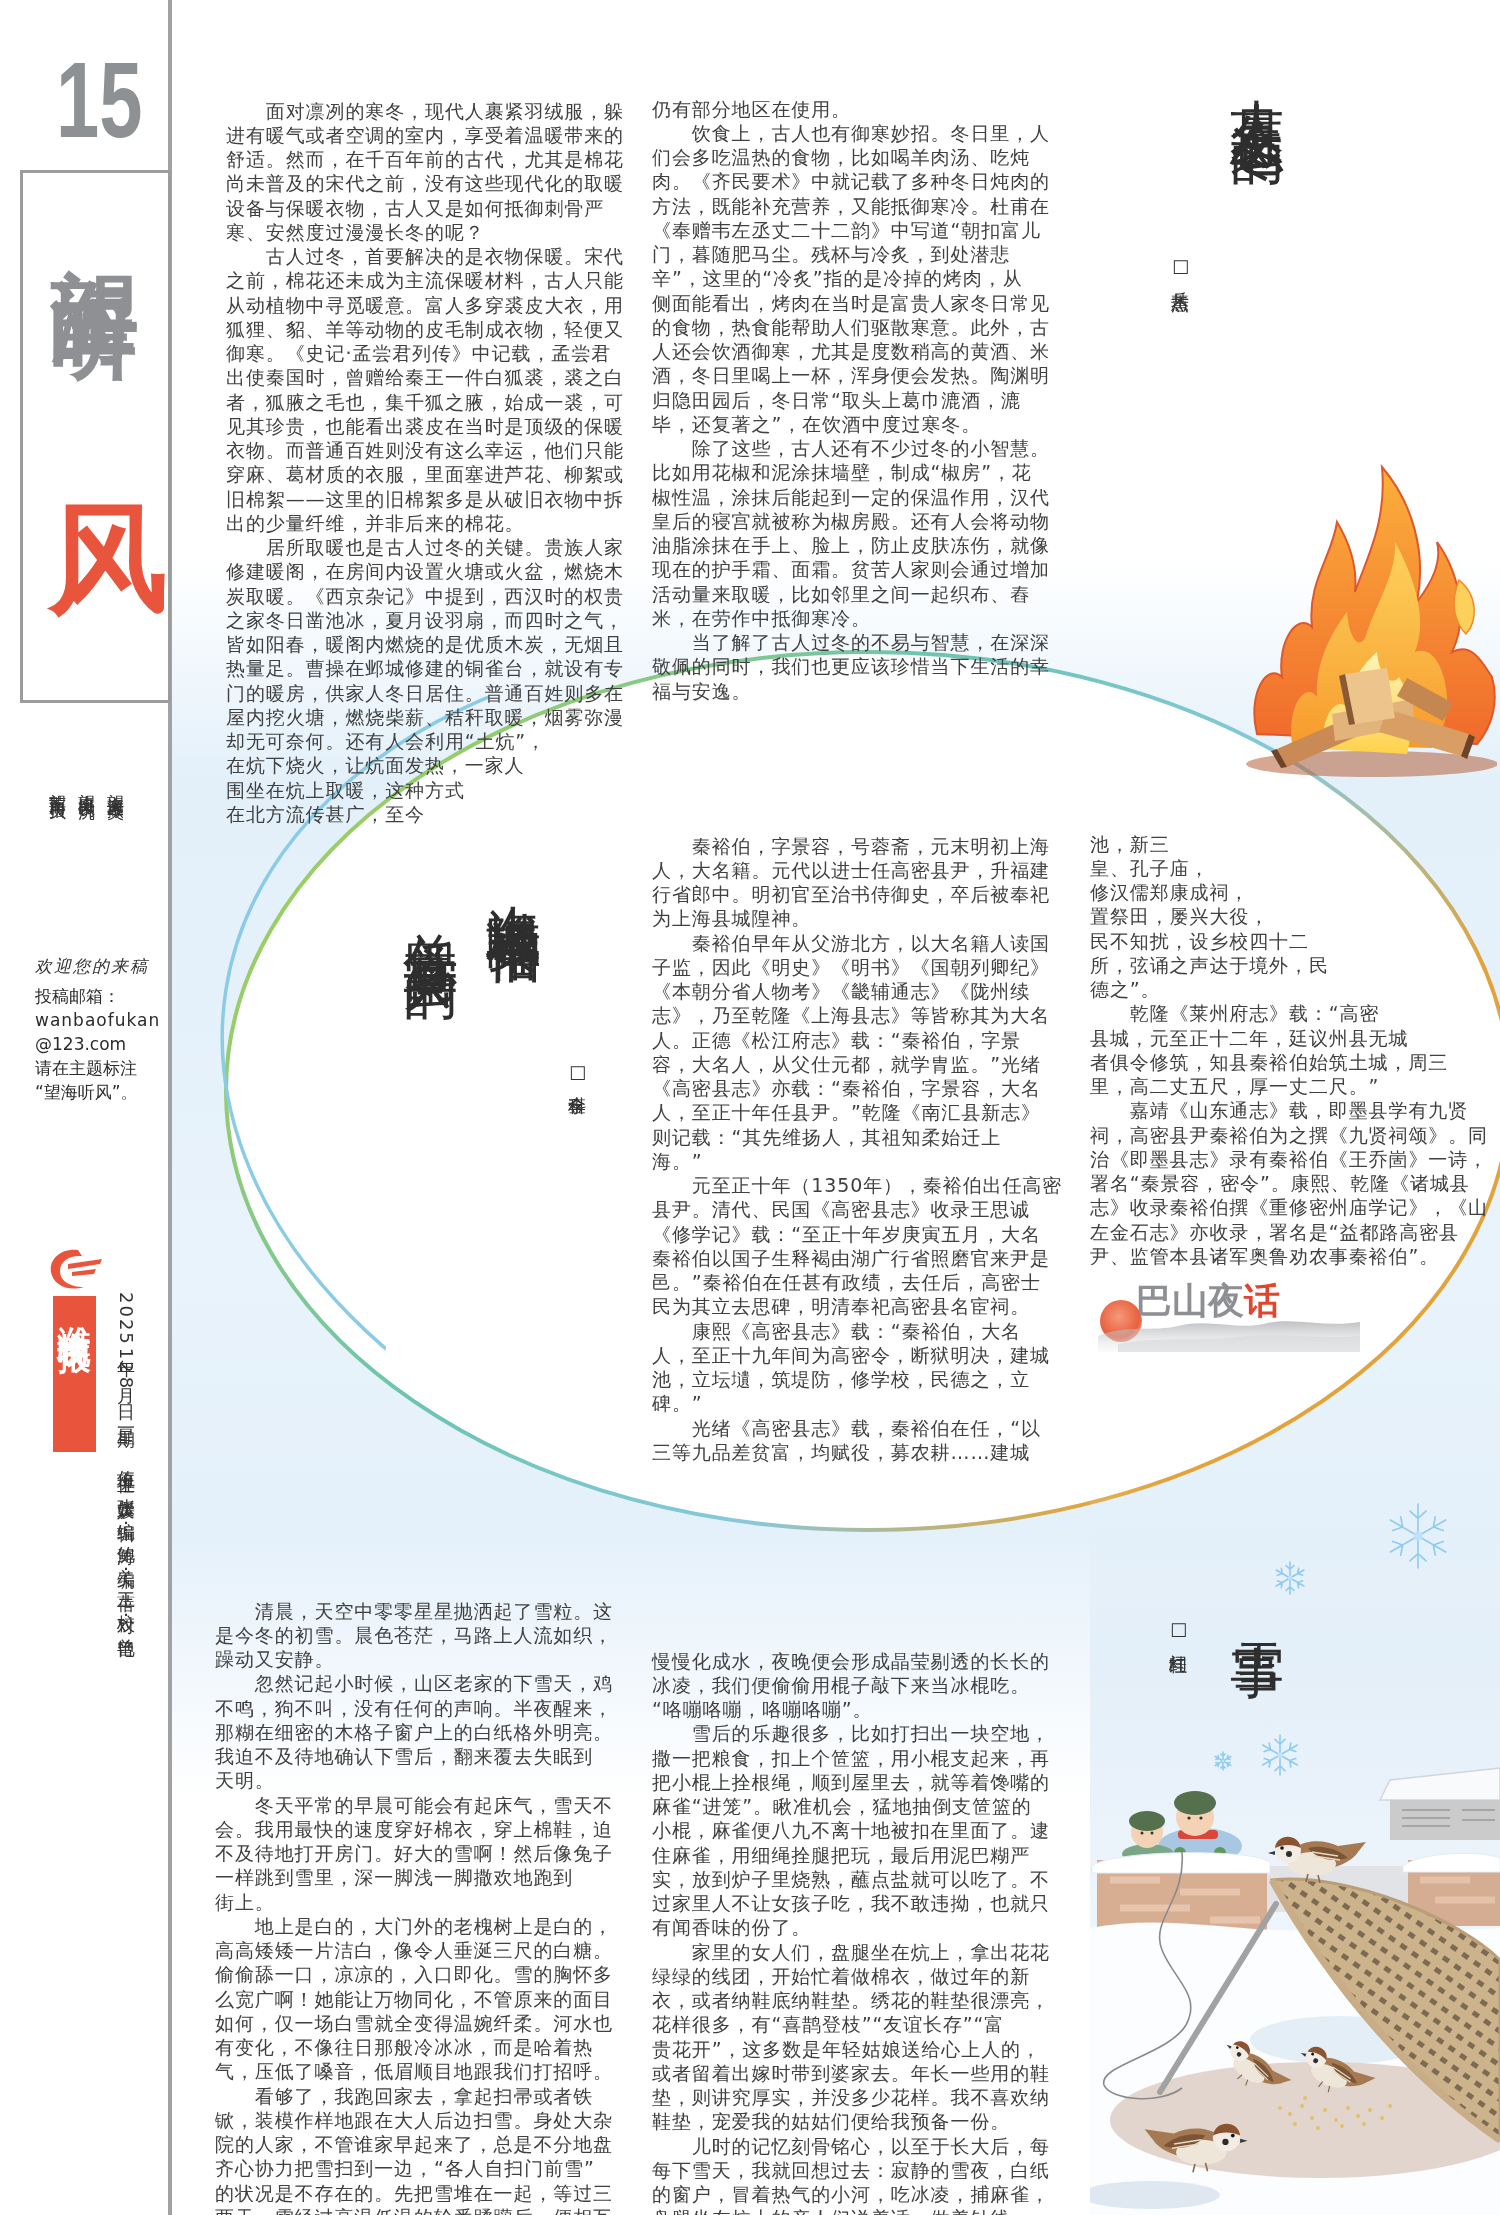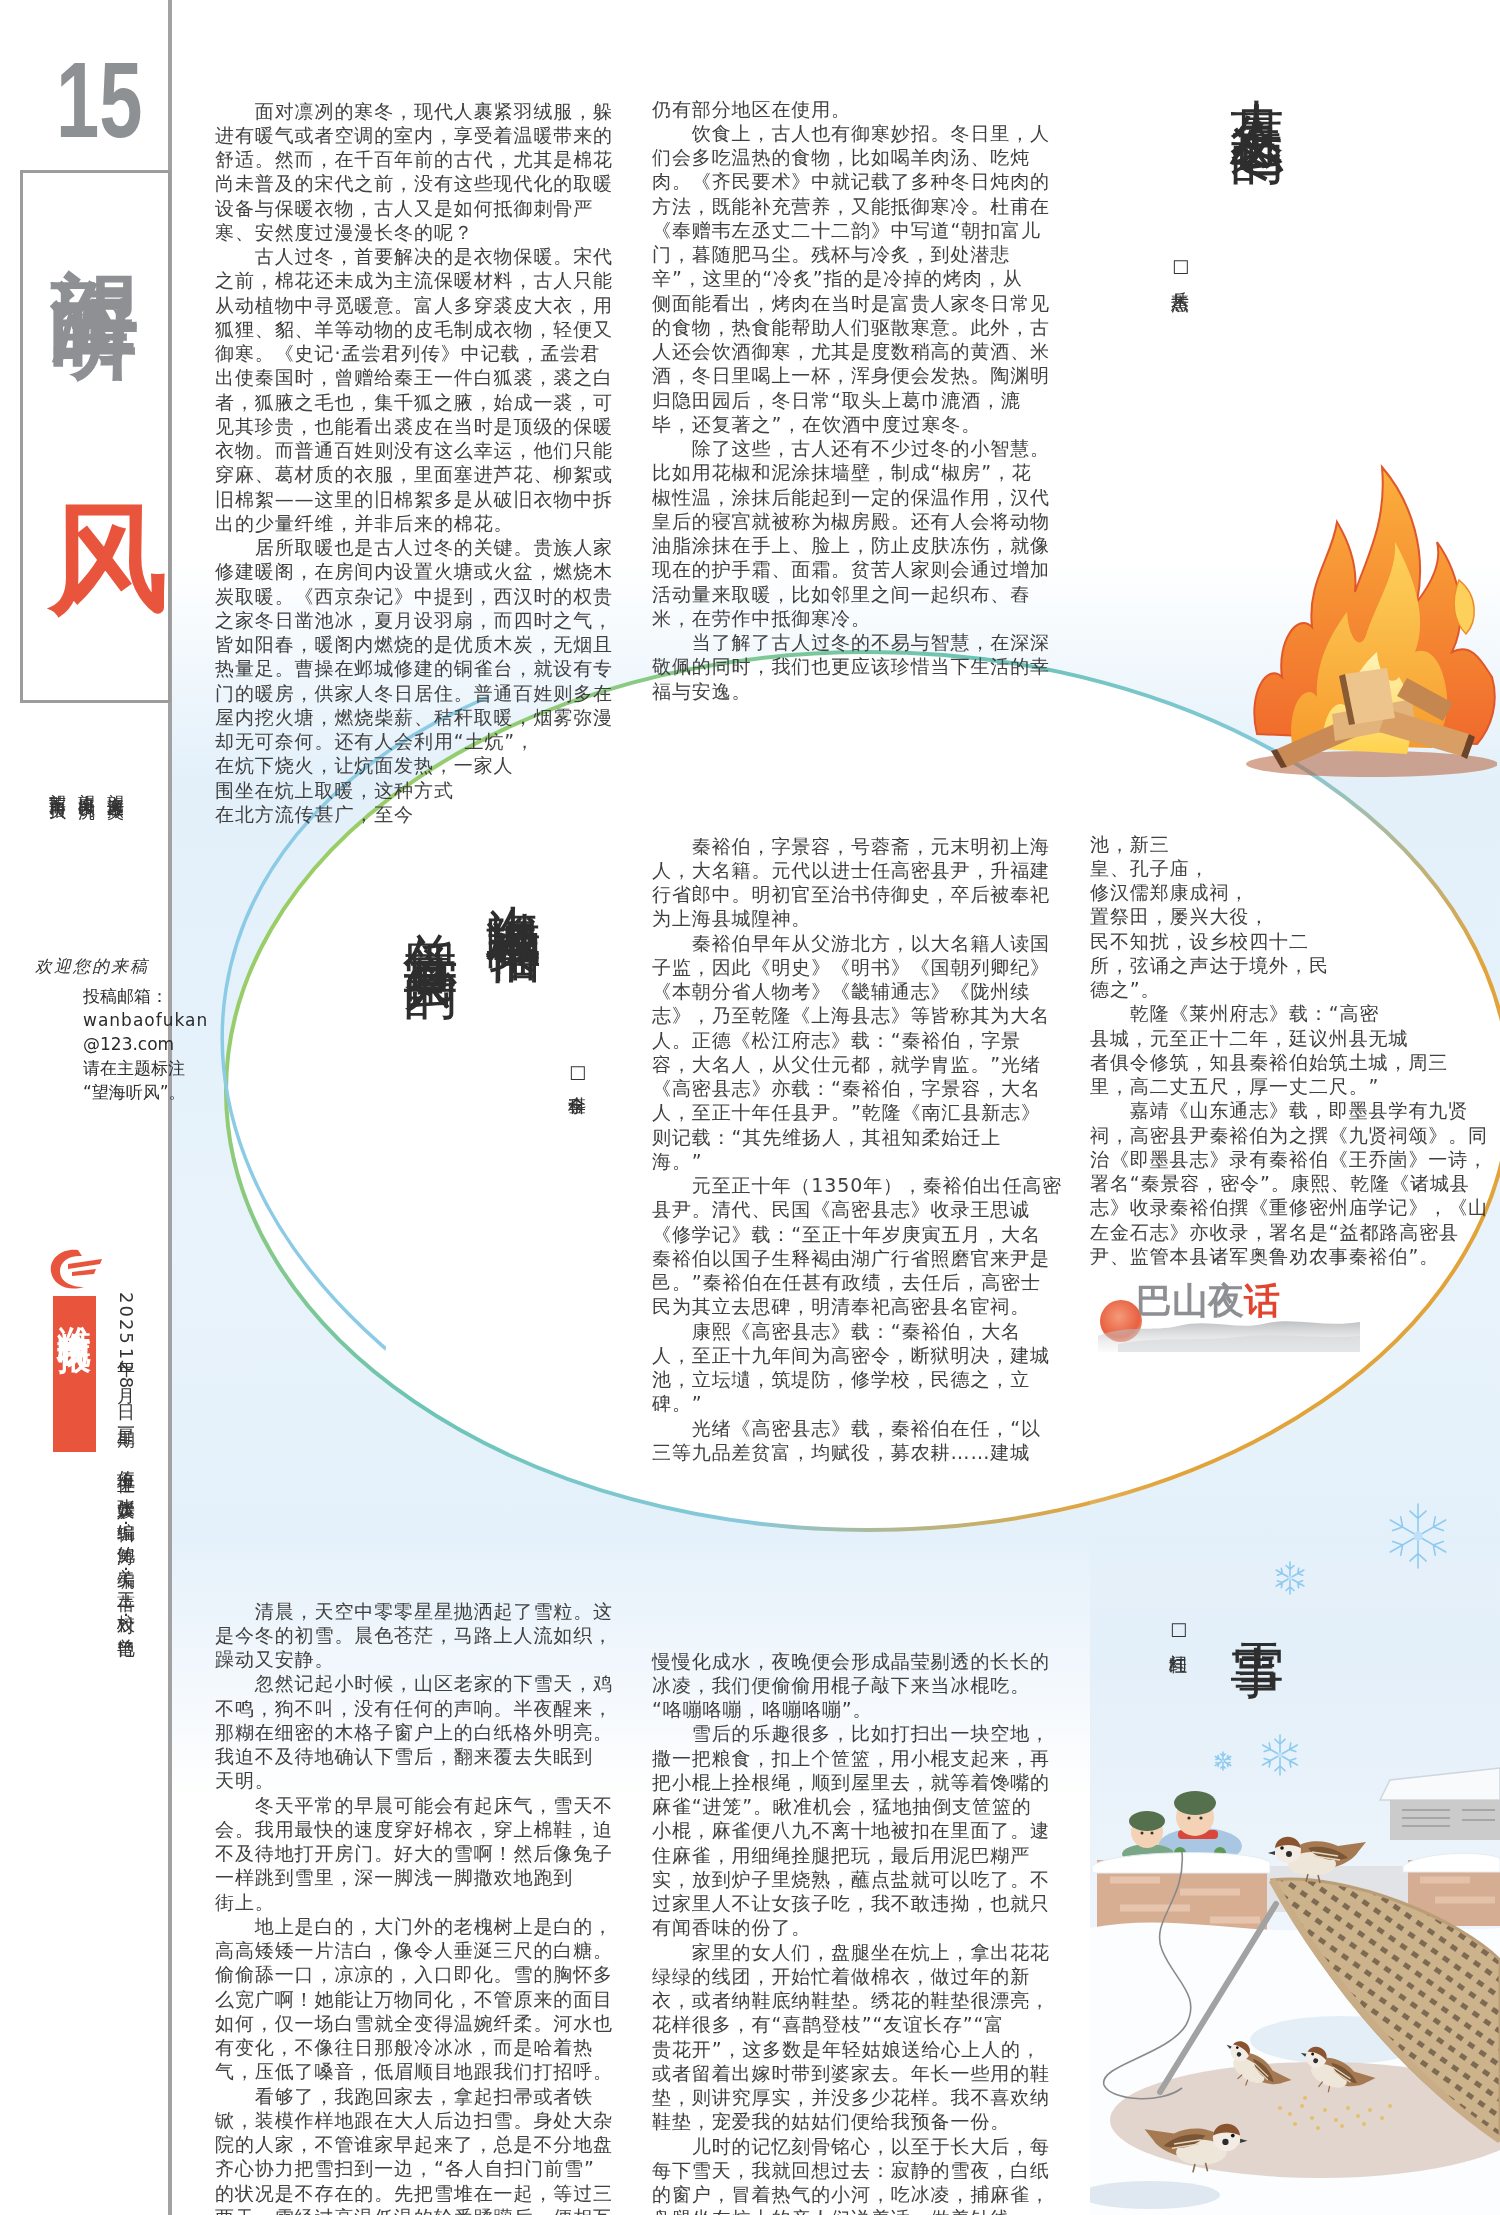--- a/index.html
+++ b/index.html
@@ -16,21 +16,21 @@
 
   
   .rule { left:168px; top:0; width:4px; height:2215px; background:#a2a2a2; z-index:3; }
   .page-num { left:56px; top:46px; font-family:"Liberation Sans",sans-serif; font-weight:bold; font-size:108px; line-height:1; color:#8e9194; transform:scaleX(0.72); transform-origin:0 0; z-index:3; }
   .mast-box { left:20px; top:170px; width:151px; height:533px; box-sizing:border-box; border:3px solid #9c9c9c; background:#fff; z-index:3; }
   .mast-main { left:52px; top:196px; writing-mode:vertical-rl; text-orientation:upright; font-family:"DejaVu Serif",serif; font-weight:bold; font-size:88px; line-height:88px; letter-spacing:13px; color:#8e9093; z-index:4; white-space:nowrap; }
   .mast-accent { left:48px; top:498px; font-family:"DejaVu Serif",serif; font-weight:bold; font-size:120px; line-height:1; color:#e8543c; z-index:4; }
   .slogans { left:43px; top:780px; writing-mode:vertical-rl; z-index:3; }
   .slogans .sl { text-orientation:upright; font-family:"DejaVu Serif",serif; font-size:17px; letter-spacing:2px; line-height:29px; color:#333; white-space:nowrap; }
   .welcome { left:35px; top:942px; font-family:"DejaVu Serif",serif; font-style:italic; font-size:17px; letter-spacing:2px; color:#333; z-index:3; white-space:nowrap;margin-top:13px; }
-  .submit { left:35px; top:984px; font-size:17px; line-height:24px; color:#2b2b2b; z-index:3;margin-left:48px; }
+  .submit { left:35px; top:984px; font-size:17px; line-height:24px; color:#2b2b2b; z-index:3; }
   .submit div { white-space:nowrap; }
   .submit .mail { letter-spacing:1px; }
   .logo-swoosh { left:48px; top:1246px; z-index:3; }
   .logo-box { left:53px; top:1296px; width:43px; height:156px; background:#e8543c; z-index:3; }
   .logo-text { left:53px; top:1299px; width:43px; writing-mode:vertical-rl; text-orientation:upright; font-weight:bold; font-size:33px; line-height:43px; letter-spacing:5px; color:#fff; text-align:center; z-index:4; white-space:nowrap; }
   .date-col { left:116px; top:1292px; display:flex; flex-direction:column; align-items:center; z-index:3; }
   .vm { writing-mode:vertical-rl; font-size:18px; letter-spacing:2px; line-height:20px; color:#333; white-space:nowrap; }
   .credits { display:flex; flex-direction:column; align-items:center; gap:18px; margin-top:36px; }
 
   
@@ -111,21 +111,21 @@
   <div class="vm" style="margin-top:22px">星期一</div>
   <div class="credits">
 
   <div class="vm">值班主任：张媛媛</div>
       <div class="vm">编辑：鲍涛</div>
       <div class="vm">美编：王蓓</div>
       <div class="vm">校对：曾艳</div>
     </div>
 </div>
 
-<div class="col" style="left:215px;top:50px;width:402px">
+<div class="col" style="left:226px;top:50px;width:402px">
   
 <div class="ln">　　面对凛冽的寒冬，现代人裹紧羽绒服，躲</div><div class="ln">进有暖气或者空调的室内，享受着温暖带来的</div><div class="ln">舒适。然而，在千百年前的古代，尤其是棉花</div><div class="ln">尚未普及的宋代之前，没有这些现代化的取暖</div><div class="ln">设备与保暖衣物，古人又是如何抵御刺骨严</div><div class="ln">寒、安然度过漫漫长冬的呢？</div><div class="ln">　　古人过冬，首要解决的是衣物保暖。宋代</div><div class="ln">之前，棉花还未成为主流保暖材料，古人只能</div><div class="ln">从动植物中寻觅暖意。富人多穿裘皮大衣，用</div><div class="ln">狐狸、貂、羊等动物的皮毛制成衣物，轻便又</div><div class="ln">御寒。《史记·孟尝君列传》中记载，孟尝君</div><div class="ln">出使秦国时，曾赠给秦王一件白狐裘，裘之白</div><div class="ln">者，狐腋之毛也，集千狐之腋，始成一裘，可</div><div class="ln">见其珍贵，也能看出裘皮在当时是顶级的保暖</div><div class="ln">衣物。而普通百姓则没有这么幸运，他们只能</div><div class="ln">穿麻、葛材质的衣服，里面塞进芦花、柳絮或</div><div class="ln">旧棉絮——这里的旧棉絮多是从破旧衣物中拆</div><div class="ln">出的少量纤维，并非后来的棉花。</div><div class="ln">　　居所取暖也是古人过冬的关键。贵族人家</div><div class="ln">修建暖阁，在房间内设置火塘或火盆，燃烧木</div><div class="ln">炭取暖。《西京杂记》中提到，西汉时的权贵</div><div class="ln">之家冬日凿池冰，夏月设羽扇，而四时之气，</div><div class="ln">皆如阳春，暖阁内燃烧的是优质木炭，无烟且</div><div class="ln">热量足。曹操在邺城修建的铜雀台，就设有专</div><div class="ln">门的暖房，供家人冬日居住。普通百姓则多在</div><div class="ln">屋内挖火塘，燃烧柴薪、秸秆取暖，烟雾弥漫</div><div class="ln">却无可奈何。还有人会利用“土炕”，</div><div class="ln">在炕下烧火，让炕面发热，一家人</div><div class="ln">围坐在炕上取暖，这种方式</div><div class="ln">在北方流传甚广，至今</div></div>
 <div class="col" style="left:652px;top:48px;width:402px">
   
 <div class="ln">仍有部分地区在使用。</div><div class="ln">　　饮食上，古人也有御寒妙招。冬日里，人</div><div class="ln">们会多吃温热的食物，比如喝羊肉汤、吃炖</div><div class="ln">肉。《齐民要术》中就记载了多种冬日炖肉的</div><div class="ln">方法，既能补充营养，又能抵御寒冷。杜甫在</div><div class="ln">《奉赠韦左丞丈二十二韵》中写道“朝扣富儿</div><div class="ln">门，暮随肥马尘。残杯与冷炙，到处潜悲</div><div class="ln">辛”，这里的“冷炙”指的是冷掉的烤肉，从</div><div class="ln">侧面能看出，烤肉在当时是富贵人家冬日常见</div><div class="ln">的食物，热食能帮助人们驱散寒意。此外，古</div><div class="ln">人还会饮酒御寒，尤其是度数稍高的黄酒、米</div><div class="ln">酒，冬日里喝上一杯，浑身便会发热。陶渊明</div><div class="ln">归隐田园后，冬日常“取头上葛巾漉酒，漉</div><div class="ln">毕，还复著之”，在饮酒中度过寒冬。</div><div class="ln">　　除了这些，古人还有不少过冬的小智慧。</div><div class="ln">比如用花椒和泥涂抹墙壁，制成“椒房”，花</div><div class="ln">椒性温，涂抹后能起到一定的保温作用，汉代</div><div class="ln">皇后的寝宫就被称为椒房殿。还有人会将动物</div><div class="ln">油脂涂抹在手上、脸上，防止皮肤冻伤，就像</div><div class="ln">现在的护手霜、面霜。贫苦人家则会通过增加</div><div class="ln">活动量来取暖，比如邻里之间一起织布、舂</div><div class="ln">米，在劳作中抵御寒冷。</div><div class="ln">　　当了解了古人过冬的不易与智慧，在深深</div><div class="ln">敬佩的同时，我们也更应该珍惜当下生活的幸</div><div class="ln">福与安逸。</div></div>
 <div class="vt title-big" style="left:1228px;top:56px;letter-spacing:5px">古人是怎么过冬的</div>
 <div class="vt byline" style="left:1170px;top:255px;letter-spacing:1.5px">□岳慧杰</div>
 
 <svg class="abs fire" width="260" height="318" viewBox="0 0 260 318">
   <defs>

